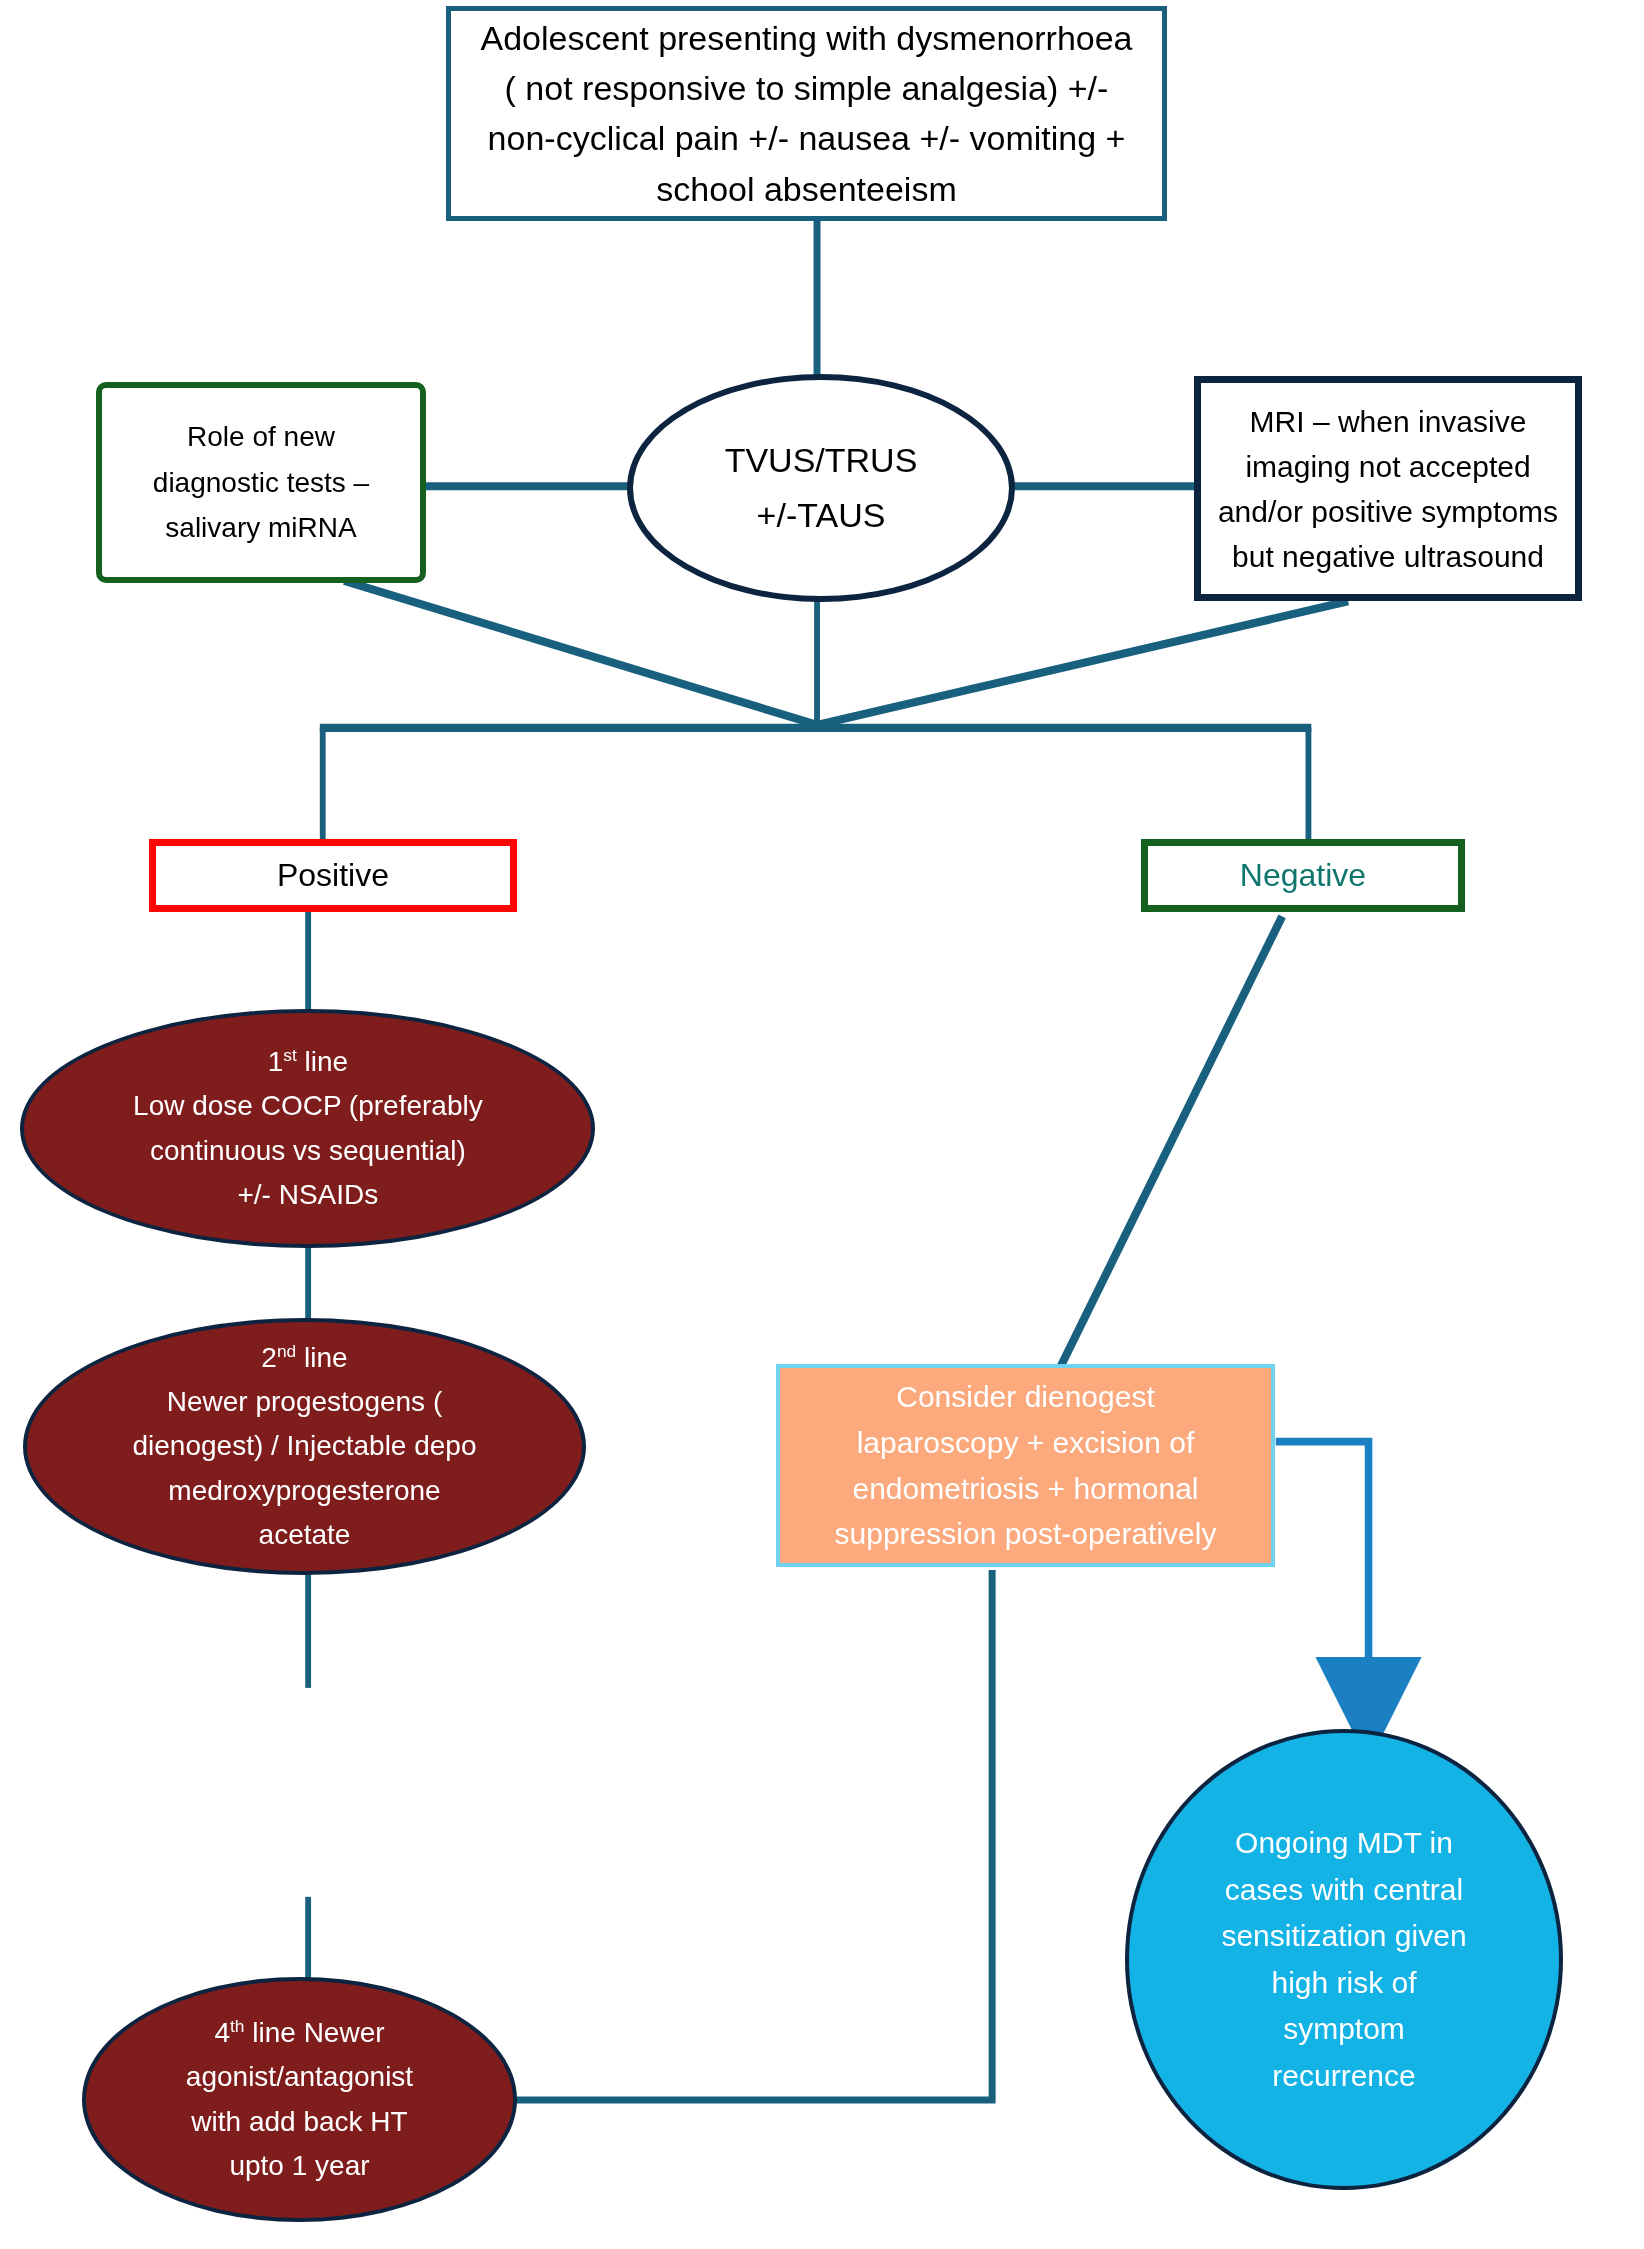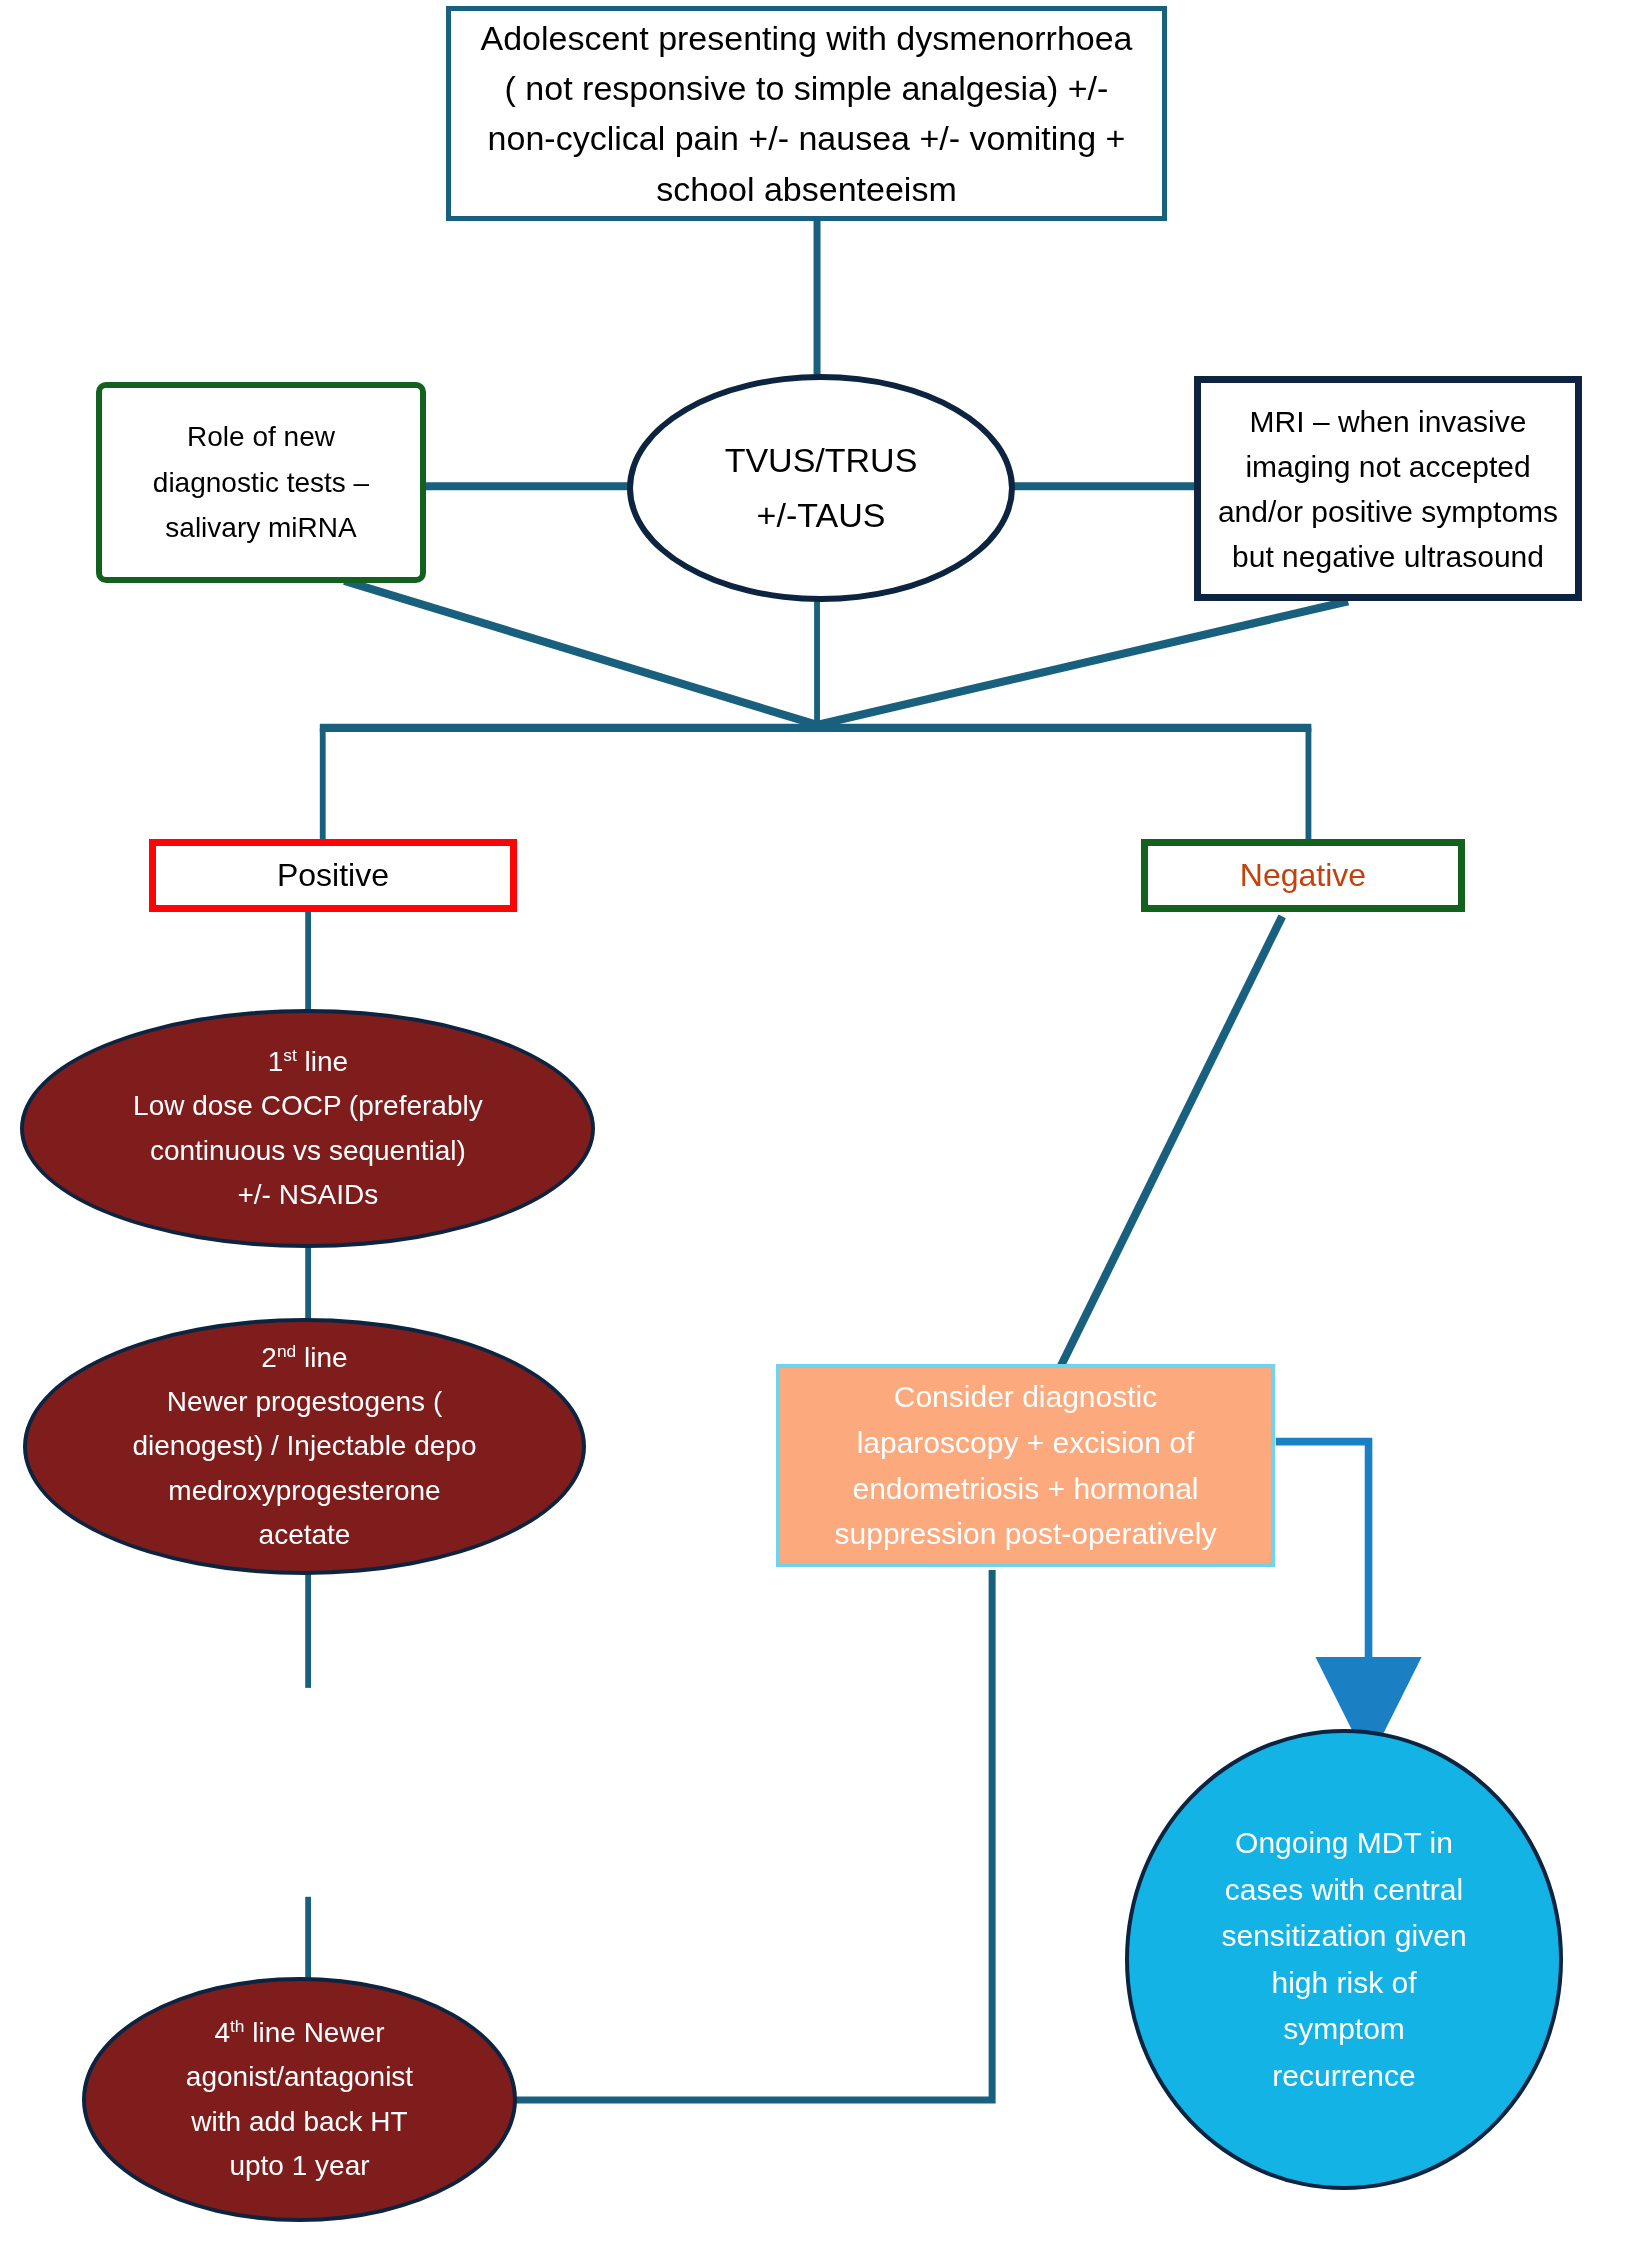--- a/index.html
+++ b/index.html
@@ -23,21 +23,21 @@
   #node-newtests .txt{font-size:28px;line-height:1.62;color:#000;}
 
   
   #node-mri{left:1194px;top:376px;width:388px;height:225px;border:7.6px solid #0d2440;background:#fff;}
   #node-mri .txt{font-size:30px;line-height:1.50;color:#000;}
 
   
   #node-positive{left:149px;top:839px;width:368px;height:73px;border:7.6px solid #fb0505;background:#fff;}
   #node-positive .txt{font-size:32px;color:#000;}
   #node-negative{left:1141px;top:839px;width:324px;height:73px;border:7.6px solid #14601f;background:#fff;}
-  #node-negative .txt{font-size:32px;color:#c2410c;}
+  #node-negative .txt{font-size:32px;color:#0f766e;}
 
   
   .ell-teal{border:4.7px solid #0d2440;border-radius:50%;background:#7f1d1d;}
   .ell-teal .txt{color:#ffffff;}
 
   #node-line1{left:20.4px;top:1009px;width:575px;height:239px;}
   #node-line1 .txt{font-size:28px;line-height:1.58;}
 
   #node-line2{left:23px;top:1318px;width:563px;height:257px;}
   #node-line2 .txt{font-size:28px;line-height:1.58;}
@@ -153,21 +153,21 @@
 
 
   <div class="node ell-teal" id="node-line4">
     <div class="txt"><span>4</span><sup>th</sup><span> line Newer</span>
 <span style="white-space:pre-line;">agonist/antagonist
 with add back HT
 upto 1 year</span></div>
   </div>
 
   <div class="node" id="node-surgery">
-    <div class="txt">Consider diagnostic
+    <div class="txt">Consider dienogest
 laparoscopy + excision of
 endometriosis + hormonal
 suppression post-operatively</div>
   </div>
 
   <div class="node" id="node-mdt">
     <div class="txt">Ongoing MDT in
 cases with central
 sensitization given
 high risk of

